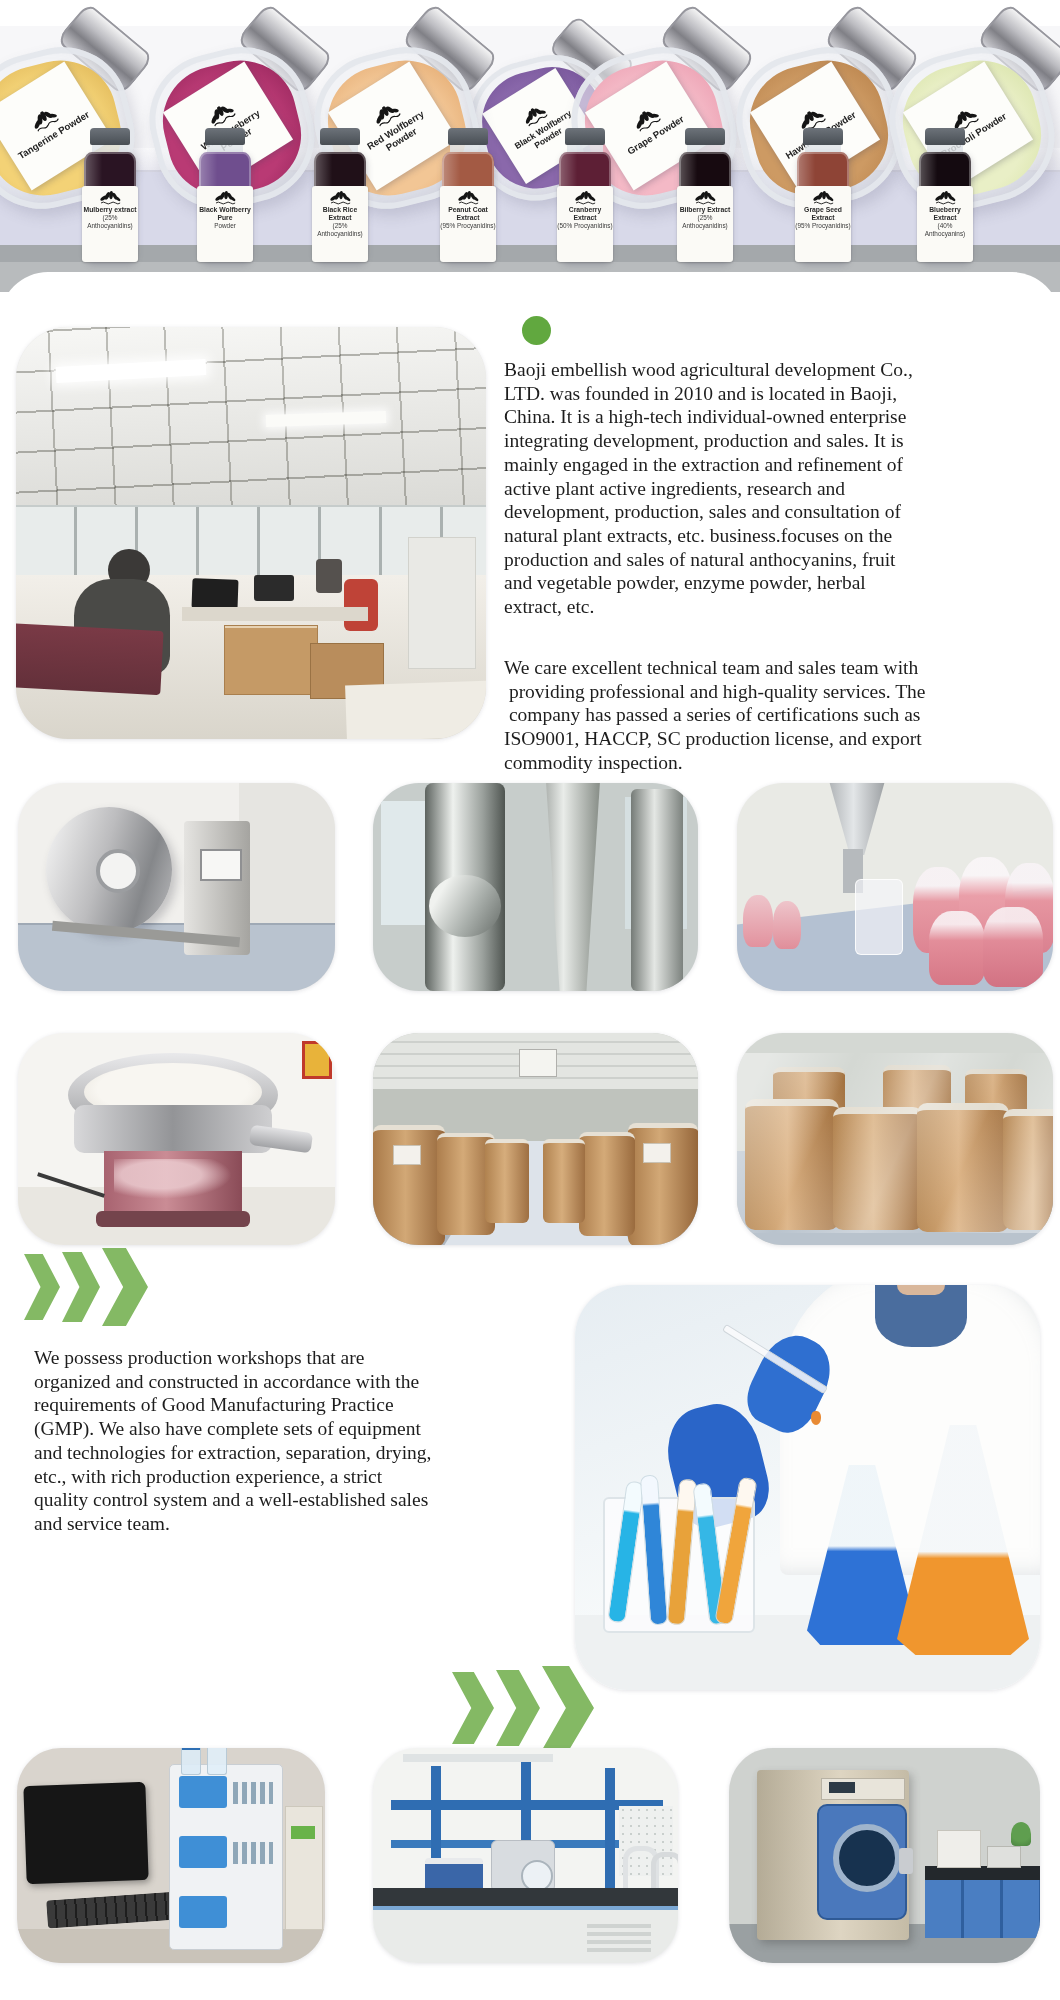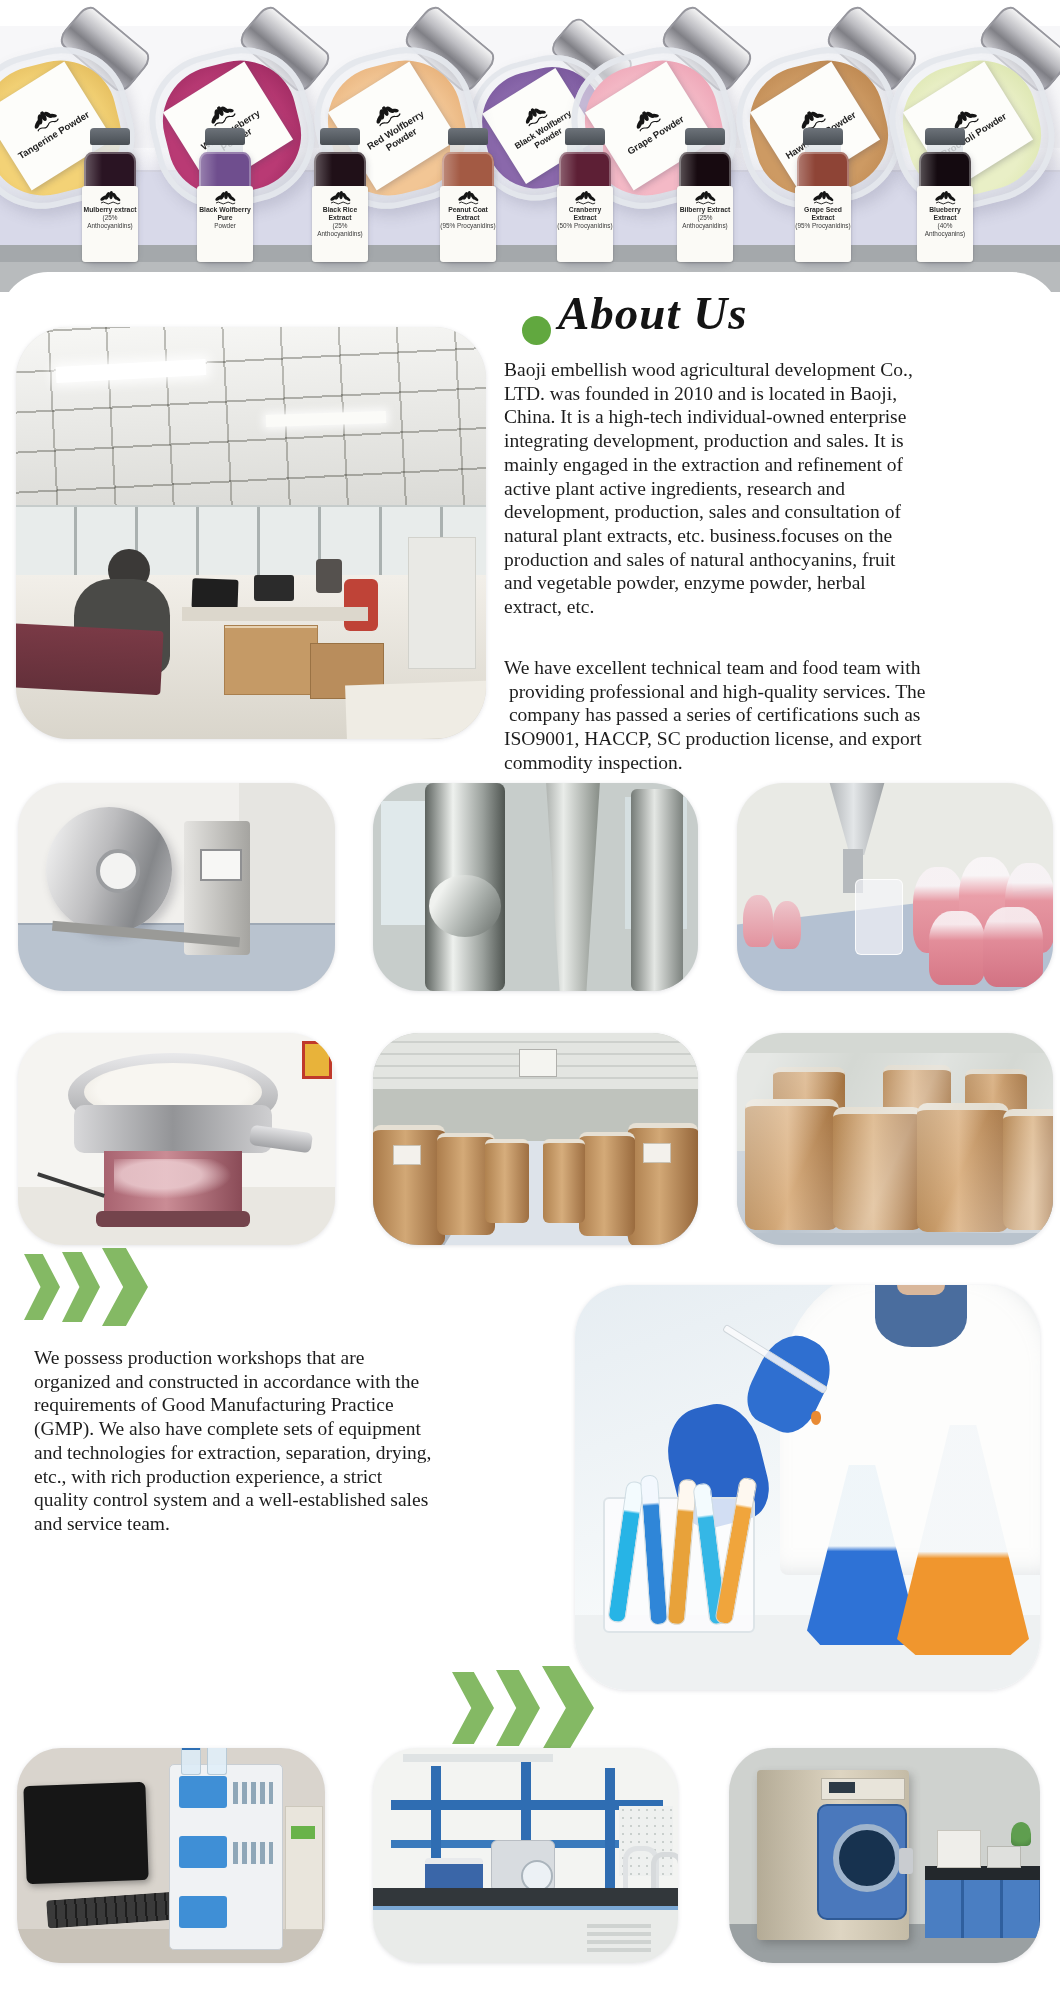--- a/index.html
+++ b/index.html
@@ -282,33 +282,32 @@
           </svg>
           <div class="vt1">Blueberry Extract</div>
           <div class="vt2">(40% Anthocyanins)</div>
         </div>
     </div>
   </div>
 
   <div class="content">
 
     <span class="bullet"></span>
-    <h1 class="title">About Us</h1>
     <div class="para p1">Baoji embellish wood agricultural development Co.,
 LTD. was founded in 2010 and is located in Baoji,
 China. It is a high-tech individual-owned enterprise
 integrating development, production and sales. It is
 mainly engaged in the extraction and refinement of
 active plant active ingredients, research and
 development, production, sales and consultation of
 natural plant extracts, etc. business.focuses on the
 production and sales of natural anthocyanins, fruit
 and vegetable powder, enzyme powder, herbal
 extract, etc.</div>
-    <div class="para p2">We have excellent technical team and food team with
+    <div class="para p2">We care excellent technical team and sales team with
  providing professional and high-quality services. The
  company has passed a series of certifications such as
 ISO9001, HACCP, SC production license, and export
 commodity inspection.</div>
 
     <div class="photo office">
       <div class="sh" style="left:-20px;top:-18px;width:520px;height:210px;transform:rotate(-3deg);background:linear-gradient(#f8f8f6,#dadad6),repeating-linear-gradient(0deg,transparent 0 38px,#bcbcb8 38px 40px),repeating-linear-gradient(90deg,transparent 0 56px,#c4c4c0 56px 58px);background-blend-mode:multiply"></div>
       <div class="sh" style="left:40px;top:36px;width:150px;height:16px;background:#ffffff;box-shadow:0 0 12px 4px rgba(255,255,255,.9);transform:rotate(-3deg)"></div>
       <div class="sh" style="left:250px;top:86px;width:120px;height:12px;background:#fbfbf8;box-shadow:0 0 8px 3px rgba(255,255,255,.8);transform:rotate(-2deg)"></div>
       <div class="sh" style="left:0;top:178px;width:470px;height:72px;background:#e8eceb;border-top:2px solid #c6cccb;background-image:repeating-linear-gradient(90deg,transparent 0 58px,#aab1b0 58px 61px)"></div>

